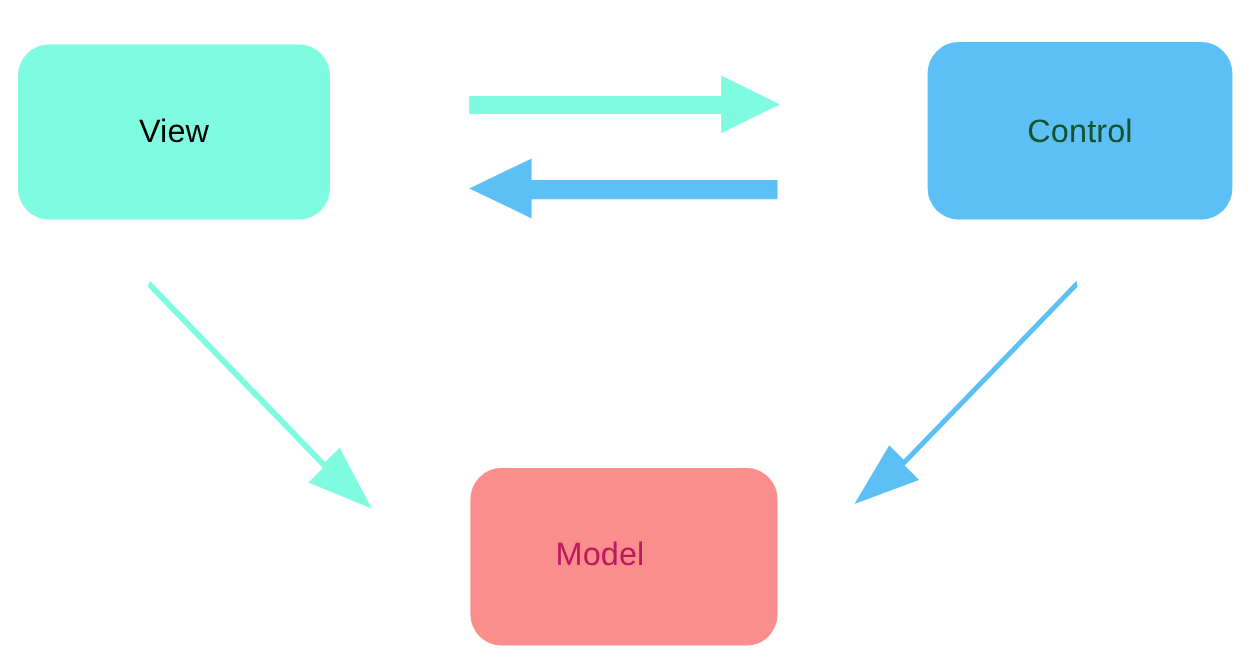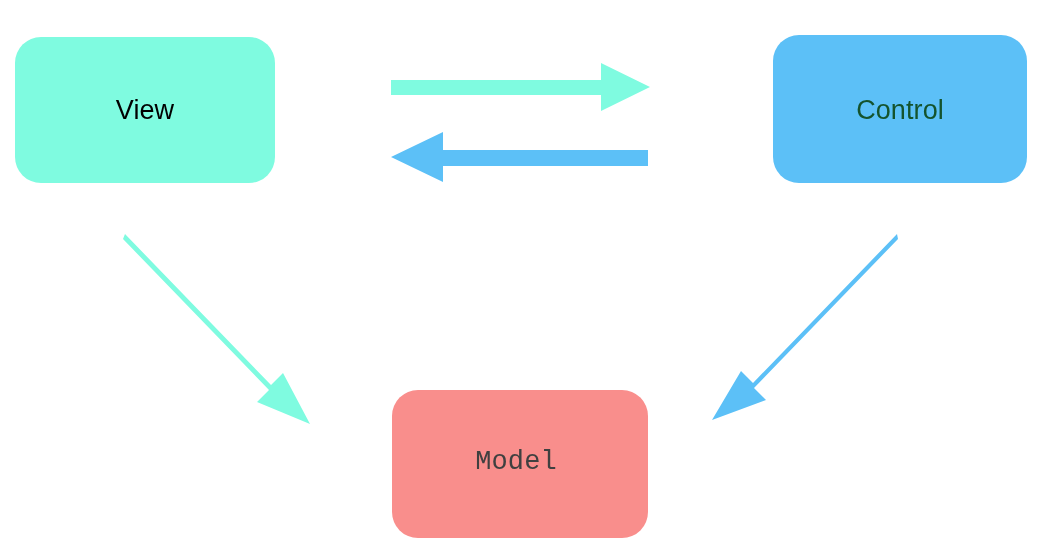--- a/index.html
+++ b/index.html
@@ -85,15 +85,15 @@
     </g>
   </svg>
 
   <div class="node-hit" style="left:15px; top:37px; width:260px; height:146px;"></div>
   <div class="node-label" style="left: 145px; top: 110px; color: rgb(0, 0, 0);">View</div>
 
   <div class="node-hit" style="left:773px; top:35px; width:254px; height:148px;"></div>
   <div class="node-label" style="left: 900px; top: 110px; color: #14532d;">Control</div>
 
   <div class="node-hit" style="left:392px; top:390px; width:256px; height:148px;"></div>
-  <div class="node-label" style="left: 516px; top: 462px; color: #404040; font-family: Liberation Mono, monospace;">Model</div>
+  <div class="node-label" style="left: 500px; top: 462px; color: #be185d;">Model</div>
 
 </div>
 
 </body></html>

